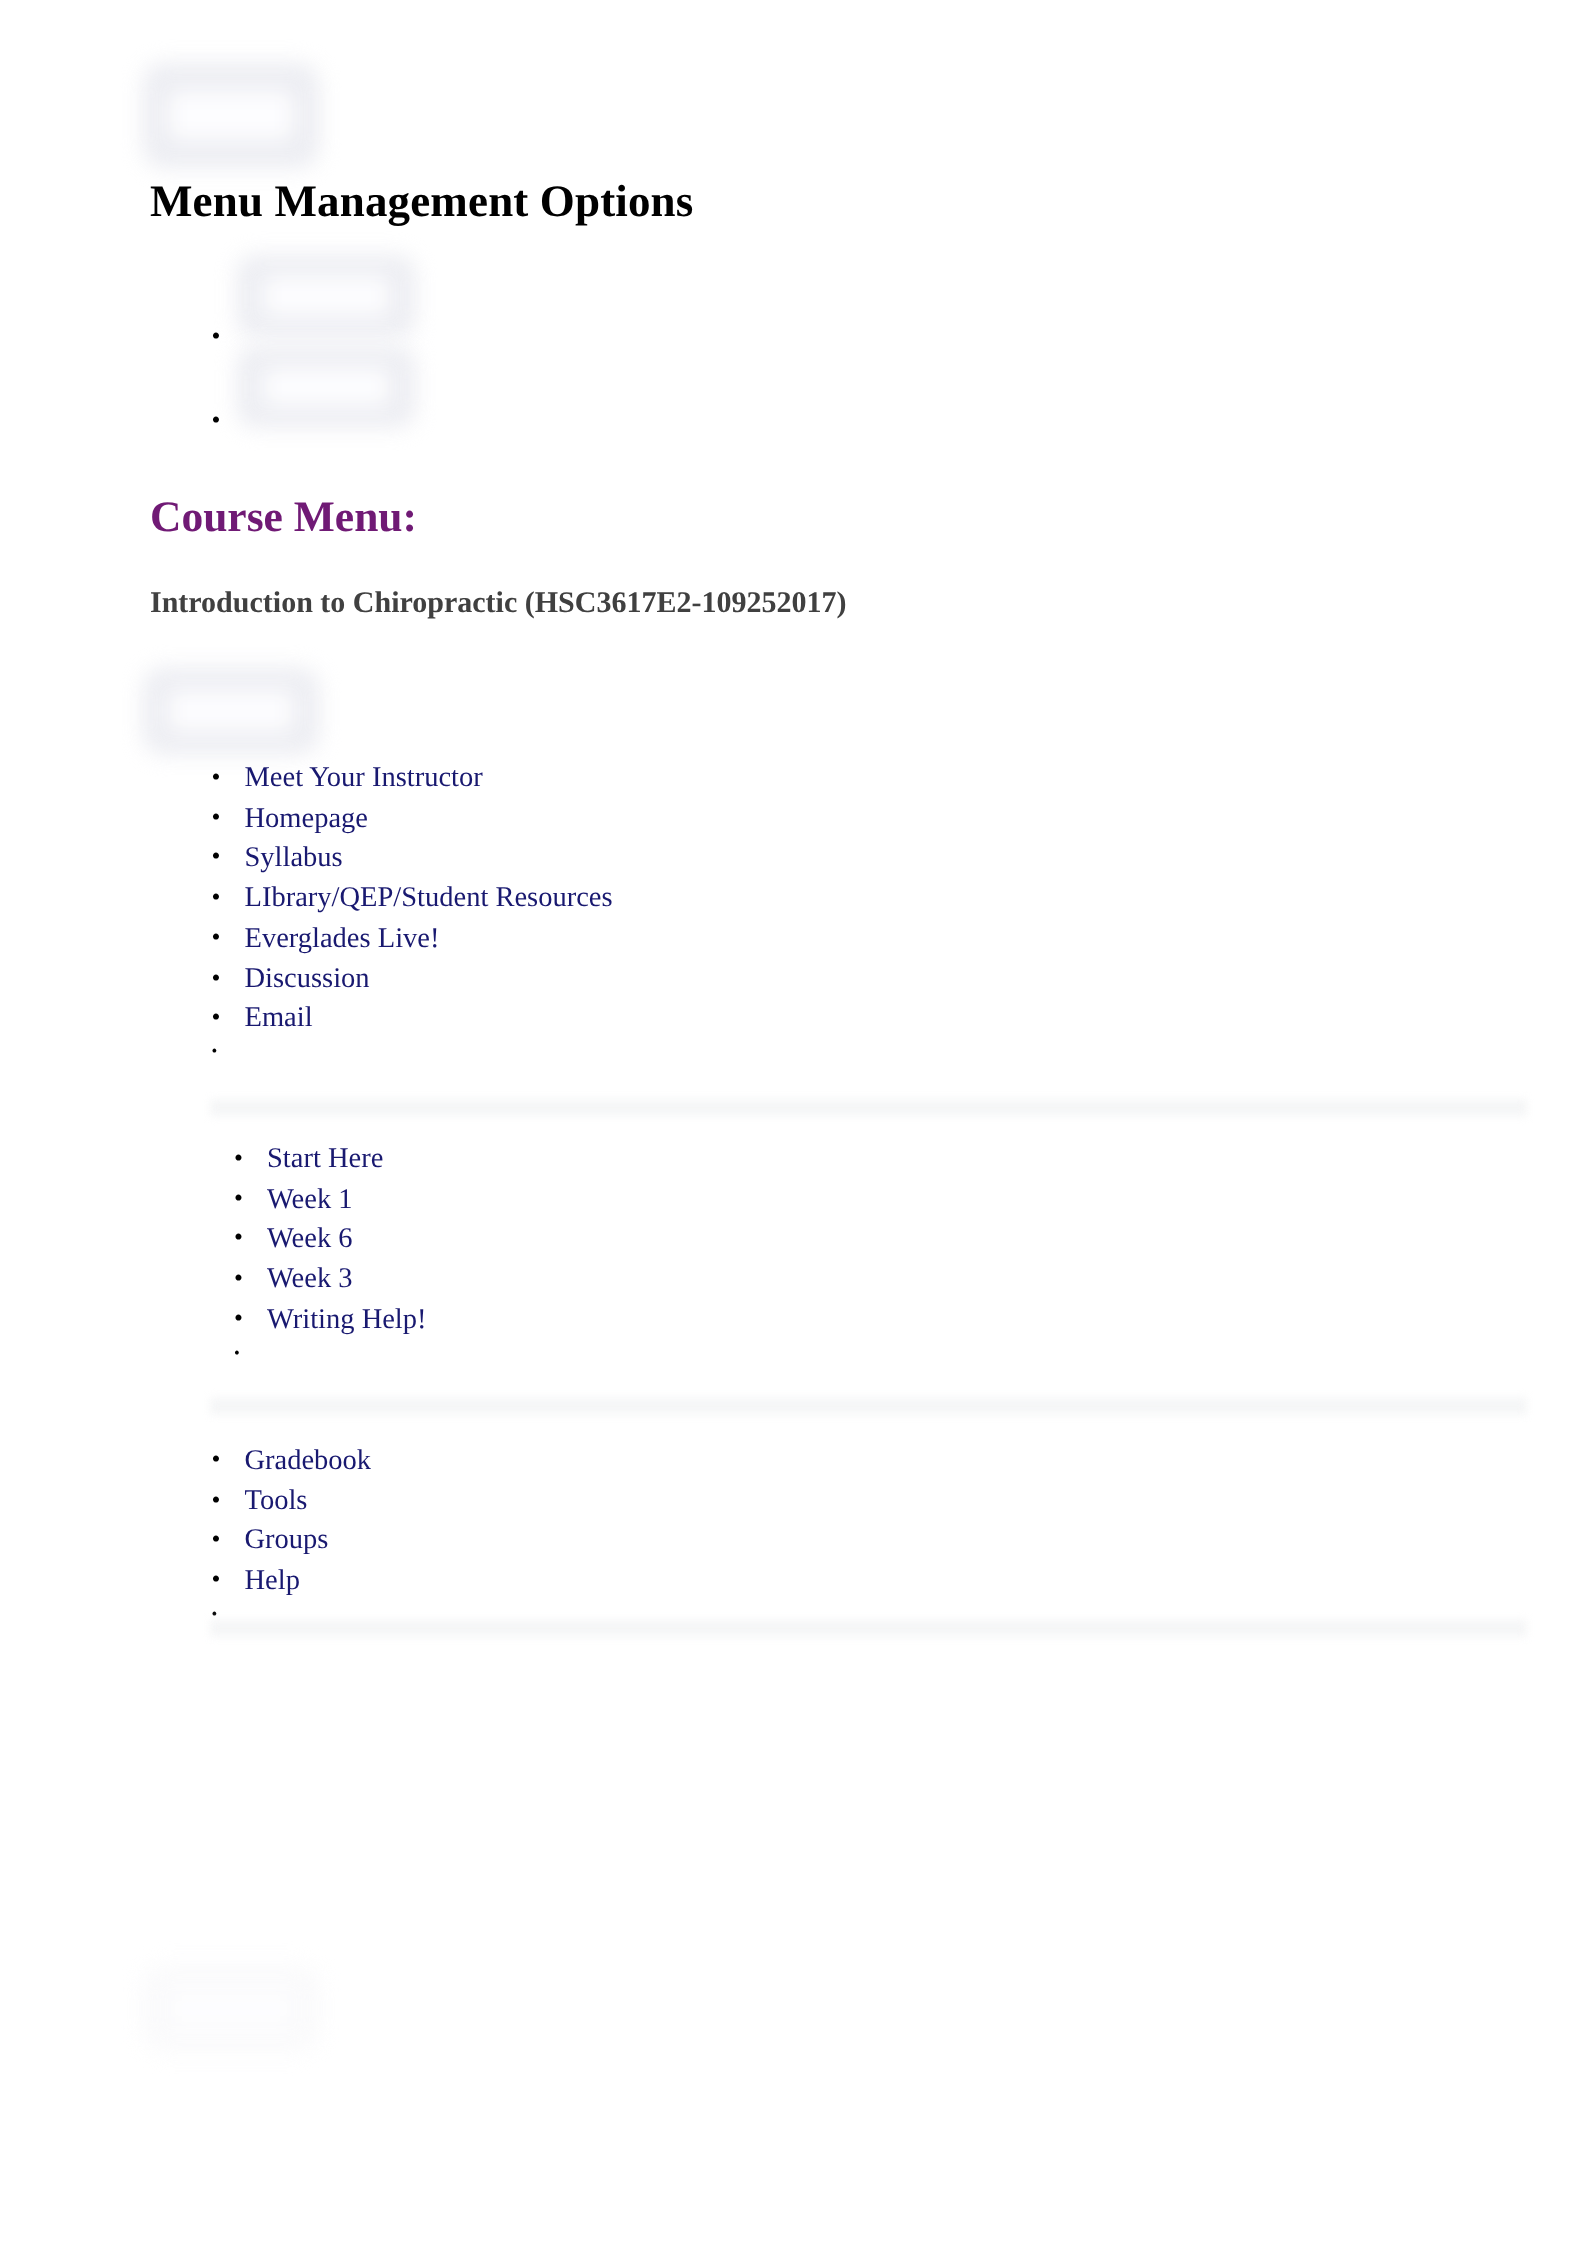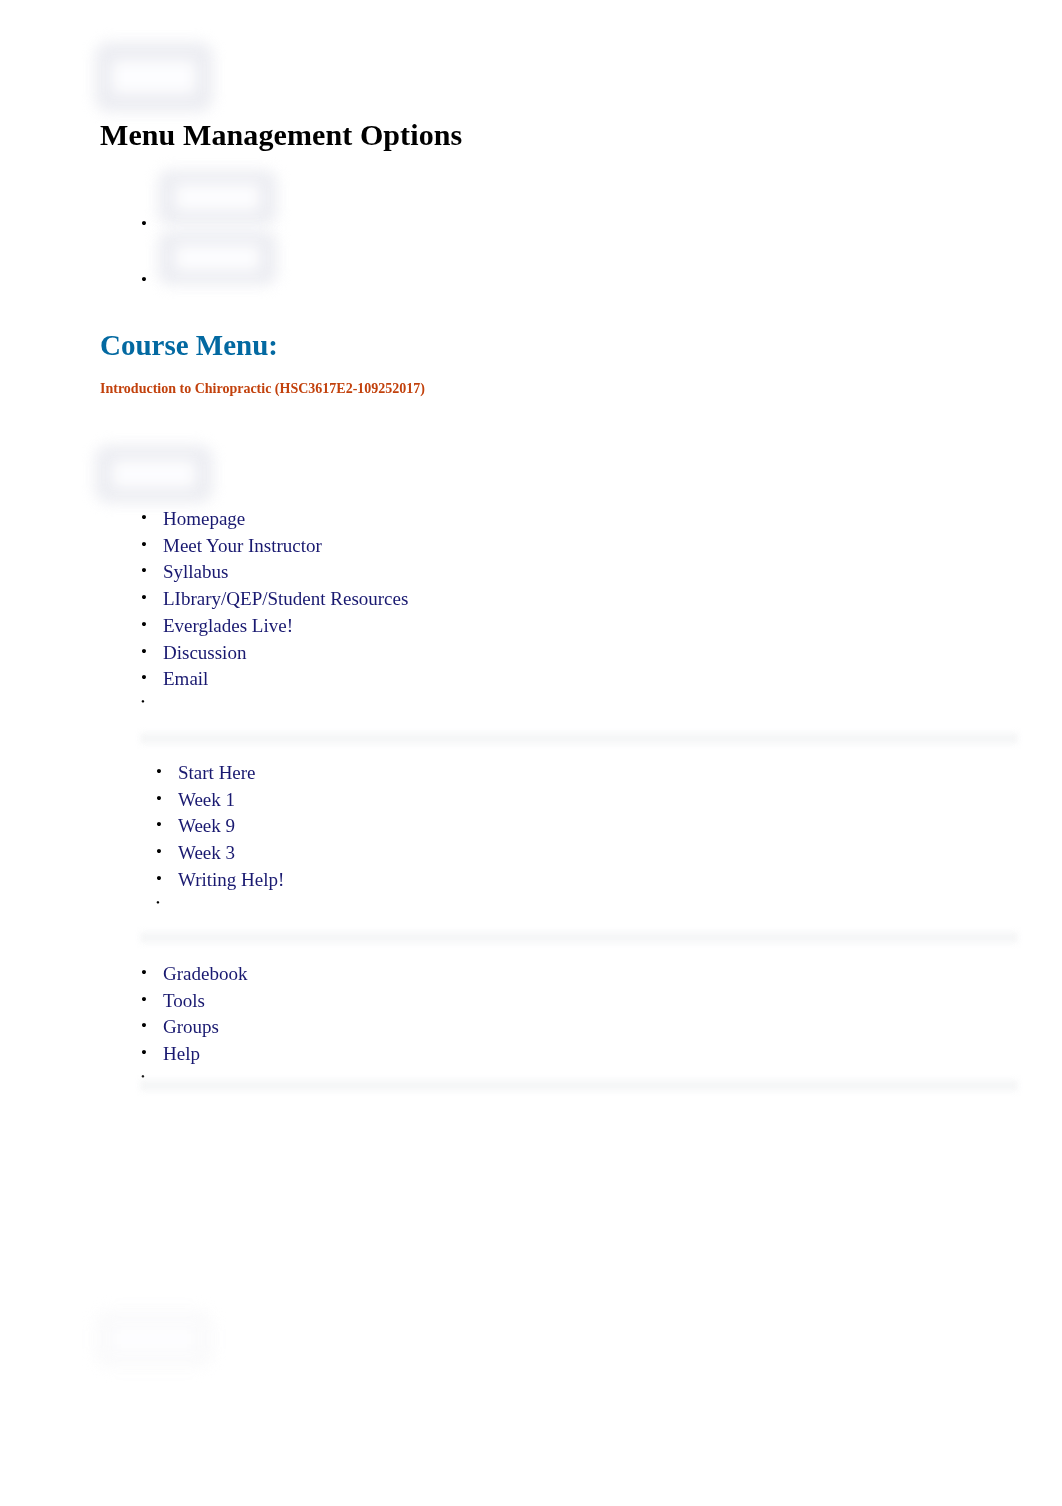--- a/index.html
+++ b/index.html
@@ -63,32 +63,32 @@
   }
 
   h2.section-title {
     position: absolute;
     left: 100px;
     top: 330px;
     margin: 0;
     font-size: 29px;
     font-weight: bold;
     line-height: 1.1;
-    color: #0369a1;
+    color: #701a75;
   }
 
   a.course-link {
     position: absolute;
     left: 100px;
-    top: 381px;
-    margin: 0;
-    font-size: 14px;
+    top: 391px;
+    margin: 0;
+    font-size: 20px;
     font-weight: bold;
     line-height: 1.1;
-    color: #c2410c;
+    color: #404040;
     text-decoration: none;
     white-space: nowrap;
   }
 
   
   ul.plain-list {
     position: absolute;
     margin: 0;
     padding: 0;
     list-style: none;
@@ -180,36 +180,36 @@
 
   <h2 class="section-title">Course Menu:</h2>
 
   <a class="course-link" href="#">Introduction to Chiropractic (HSC3617E2-109252017)</a>
 
   <div class="blur-chip chip-menu">
     <div class="chip-inner"></div>
   </div>
 
   <ul class="plain-list menu-group-1">
+    <li>Meet Your Instructor</li>
     <li>Homepage</li>
-    <li>Meet Your Instructor</li>
     <li>Syllabus</li>
     <li>LIbrary/QEP/Student Resources</li>
     <li>Everglades Live!</li>
     <li>Discussion</li>
     <li>Email</li>
     <li class="empty-item"></li>
   </ul>
 
   <div class="separator sep-1"></div>
 
   <ul class="plain-list menu-group-2">
     <li>Start Here</li>
     <li>Week 1</li>
-    <li>Week 9</li>
+    <li>Week 6</li>
     <li>Week 3</li>
     <li>Writing Help!</li>
     <li class="empty-item"></li>
   </ul>
 
   <div class="separator sep-2"></div>
 
   <ul class="plain-list menu-group-3">
     <li>Gradebook</li>
     <li>Tools</li>

